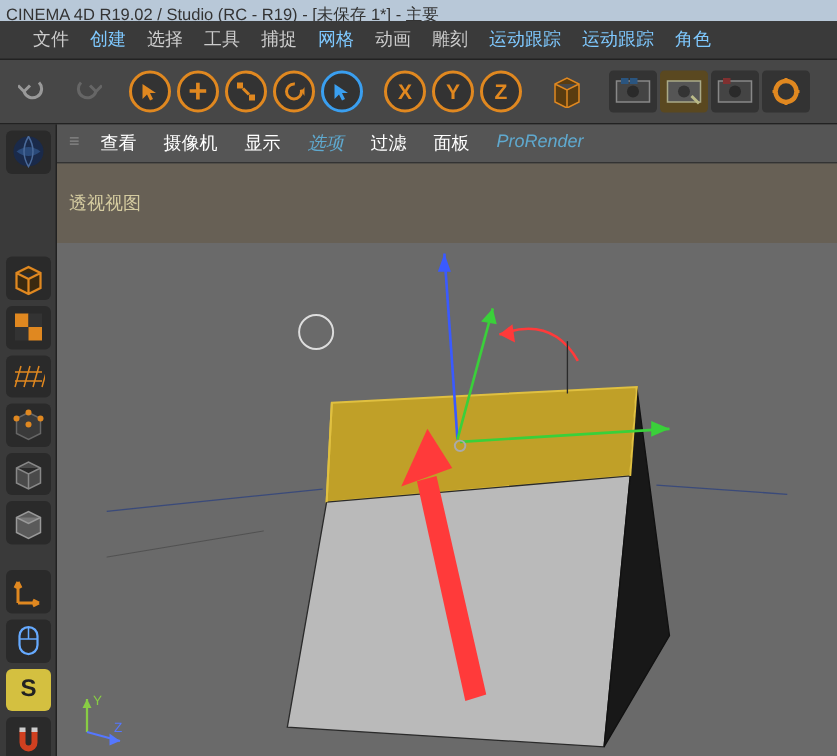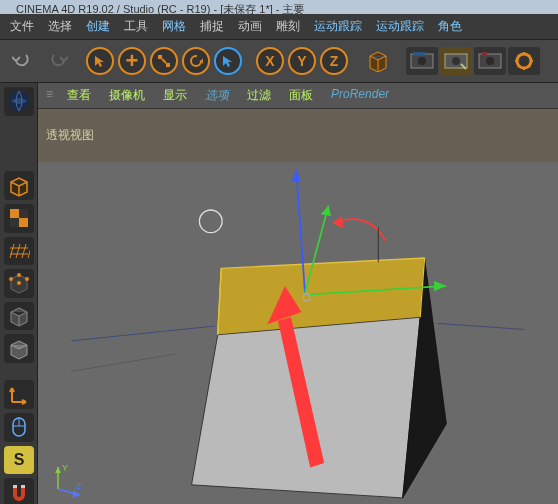--- a/index.html
+++ b/index.html
@@ -7,30 +7,30 @@
   font-family: "Microsoft YaHei", sans-serif;
   background: #3a3a3a;
   width: 558px;
   height: 504px;
   overflow: hidden;
   font-size: 12px;
 }
 .titlebar {
   background: #b8c8d8;
   color: #333;
-  padding: 2px 16px;
+  padding: 2px 4px;
   font-size: 11px;
   height: 14px;
   overflow: hidden;
 }
 .menubar {
   background: #3a3a3a;
   display: flex;
   gap: 2px;
-  padding: 2px 4px;
+  padding: 2px 16px;
   border-bottom: 1px solid #222;
 }
 .menu-item {
   color: #ccc;
   padding: 2px 6px;
   font-size: 12px;
   cursor: pointer;
 }
 .menu-item.highlight { color: #7fc9ff; }
 .toolbar-main {
@@ -92,21 +92,21 @@
   flex-direction: column;
 }
 .view-menubar {
   background: #555;
   display: flex;
   gap: 2px;
   padding: 2px 4px;
   border-bottom: 1px solid #333;
 }
 .view-menu-item {
-  color: #bef264;
+  color: #ffffff;
   padding: 2px 8px;
   font-size: 12px;
   cursor: pointer;
 }
 .view-menu-item.active { color: #5fa9cf; font-style: italic; }
 .view-title {
   background: #676055;
   color: #d4cba0;
   padding: 18px 8px;
   font-size: 12px;
@@ -142,25 +142,25 @@
 </style>
 </head>
 <body>
 
 <div class="titlebar">
   <span>CINEMA 4D R19.02 / Studio (RC - R19) - [未保存 1*] - 主要</span>
 </div>
 
 <div class="menubar">
   <span class="menu-item">文件</span>
+  <span class="menu-item highlight">创建</span>
   <span class="menu-item">选择</span>
-  <span class="menu-item highlight">创建</span>
   <span class="menu-item">工具</span>
+  <span class="menu-item">捕捉</span>
   <span class="menu-item highlight">网格</span>
-  <span class="menu-item">捕捉</span>
   <span class="menu-item">动画</span>
   <span class="menu-item">雕刻</span>
   <span class="menu-item highlight">运动跟踪</span>
   <span class="menu-item highlight">运动跟踪</span>
   <span class="menu-item highlight">角色</span>
 </div>
 
 <div class="toolbar-main">
   <div class="tool-btn">
     <svg width="22" height="20" viewBox="0 0 22 20">

